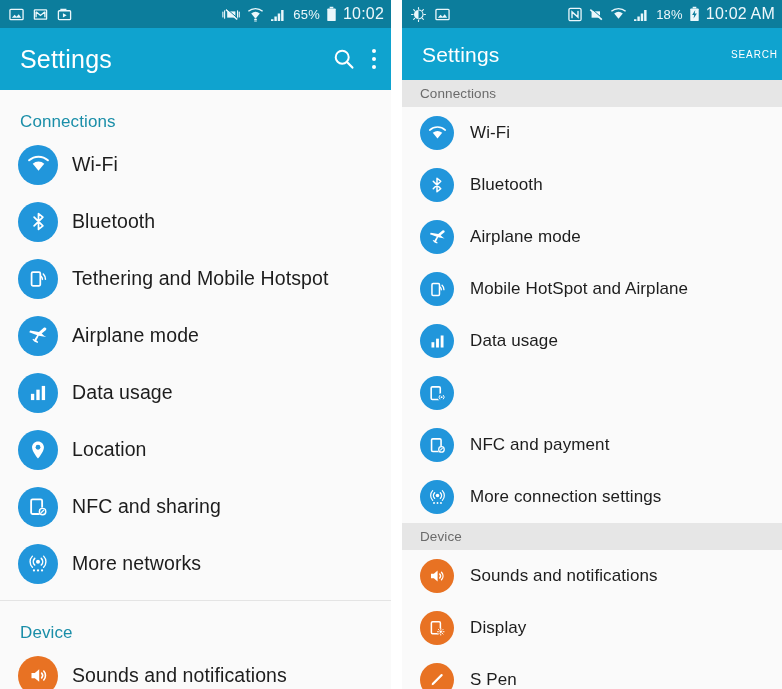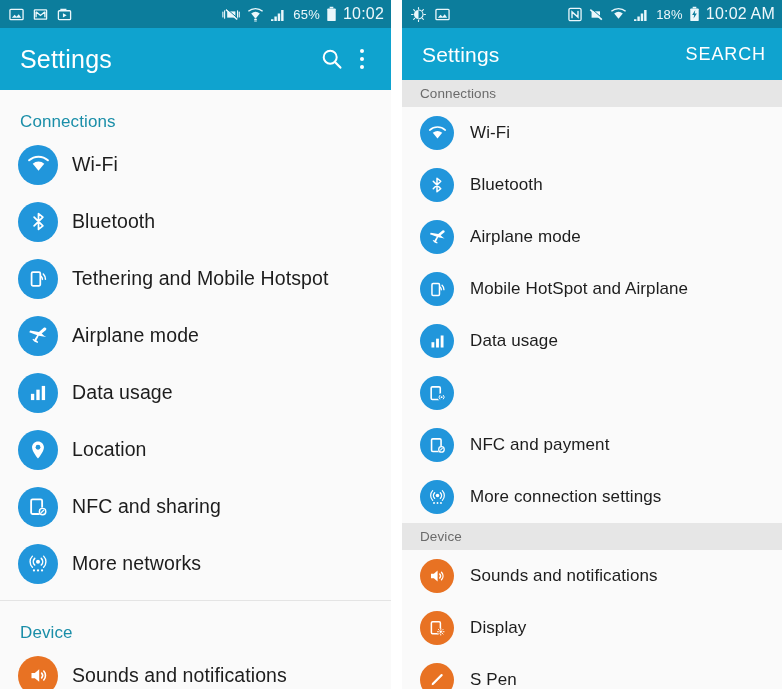--- a/index.html
+++ b/index.html
@@ -29,28 +29,28 @@
   .sb-right{margin-left:auto;display:flex;align-items:center;gap:6px;}
   .sb-ico{display:inline-flex;align-items:center;justify-content:center;}
   .sb-text{font-size:14px;letter-spacing:.2px;color:#eef8fb;}
   .sb-pct{font-size:13px;}
   .sb-clock{font-size:16px;}
 
   
   .actionbar{
     background:#0fa3cf;height:62px;
     display:flex;align-items:center;
-    padding:0 16px 0 20px;box-sizing:border-box;
+    padding:0 4px 0 20px;box-sizing:border-box;
     color:#ffffff;
   }
   .actionbar.compact{height:52px;}
   .ab-title{font-size:25px;font-weight:400;letter-spacing:.2px;line-height:1;}
   .actionbar.compact .ab-title{font-size:21px;}
   .ab-spacer{flex:1;}
-  .ab-search-word{font-size:18px;letter-spacing:.9px;color:#ffffff;}
+  .ab-search-word{font-size:10px;letter-spacing:.9px;color:#ffffff;}
   .ab-icon{width:34px;height:34px;display:flex;align-items:center;justify-content:center;}
   .ab-dots{width:26px;height:34px;display:flex;flex-direction:column;align-items:center;justify-content:center;gap:4px;}
   .ab-dots i{display:block;width:4px;height:4px;border-radius:50%;background:#fff;}
 
   
   .body{background:#fafafa;position:relative;}
 
   
   .sec-teal{
     color:#1a8ea8;font-size:17px;

